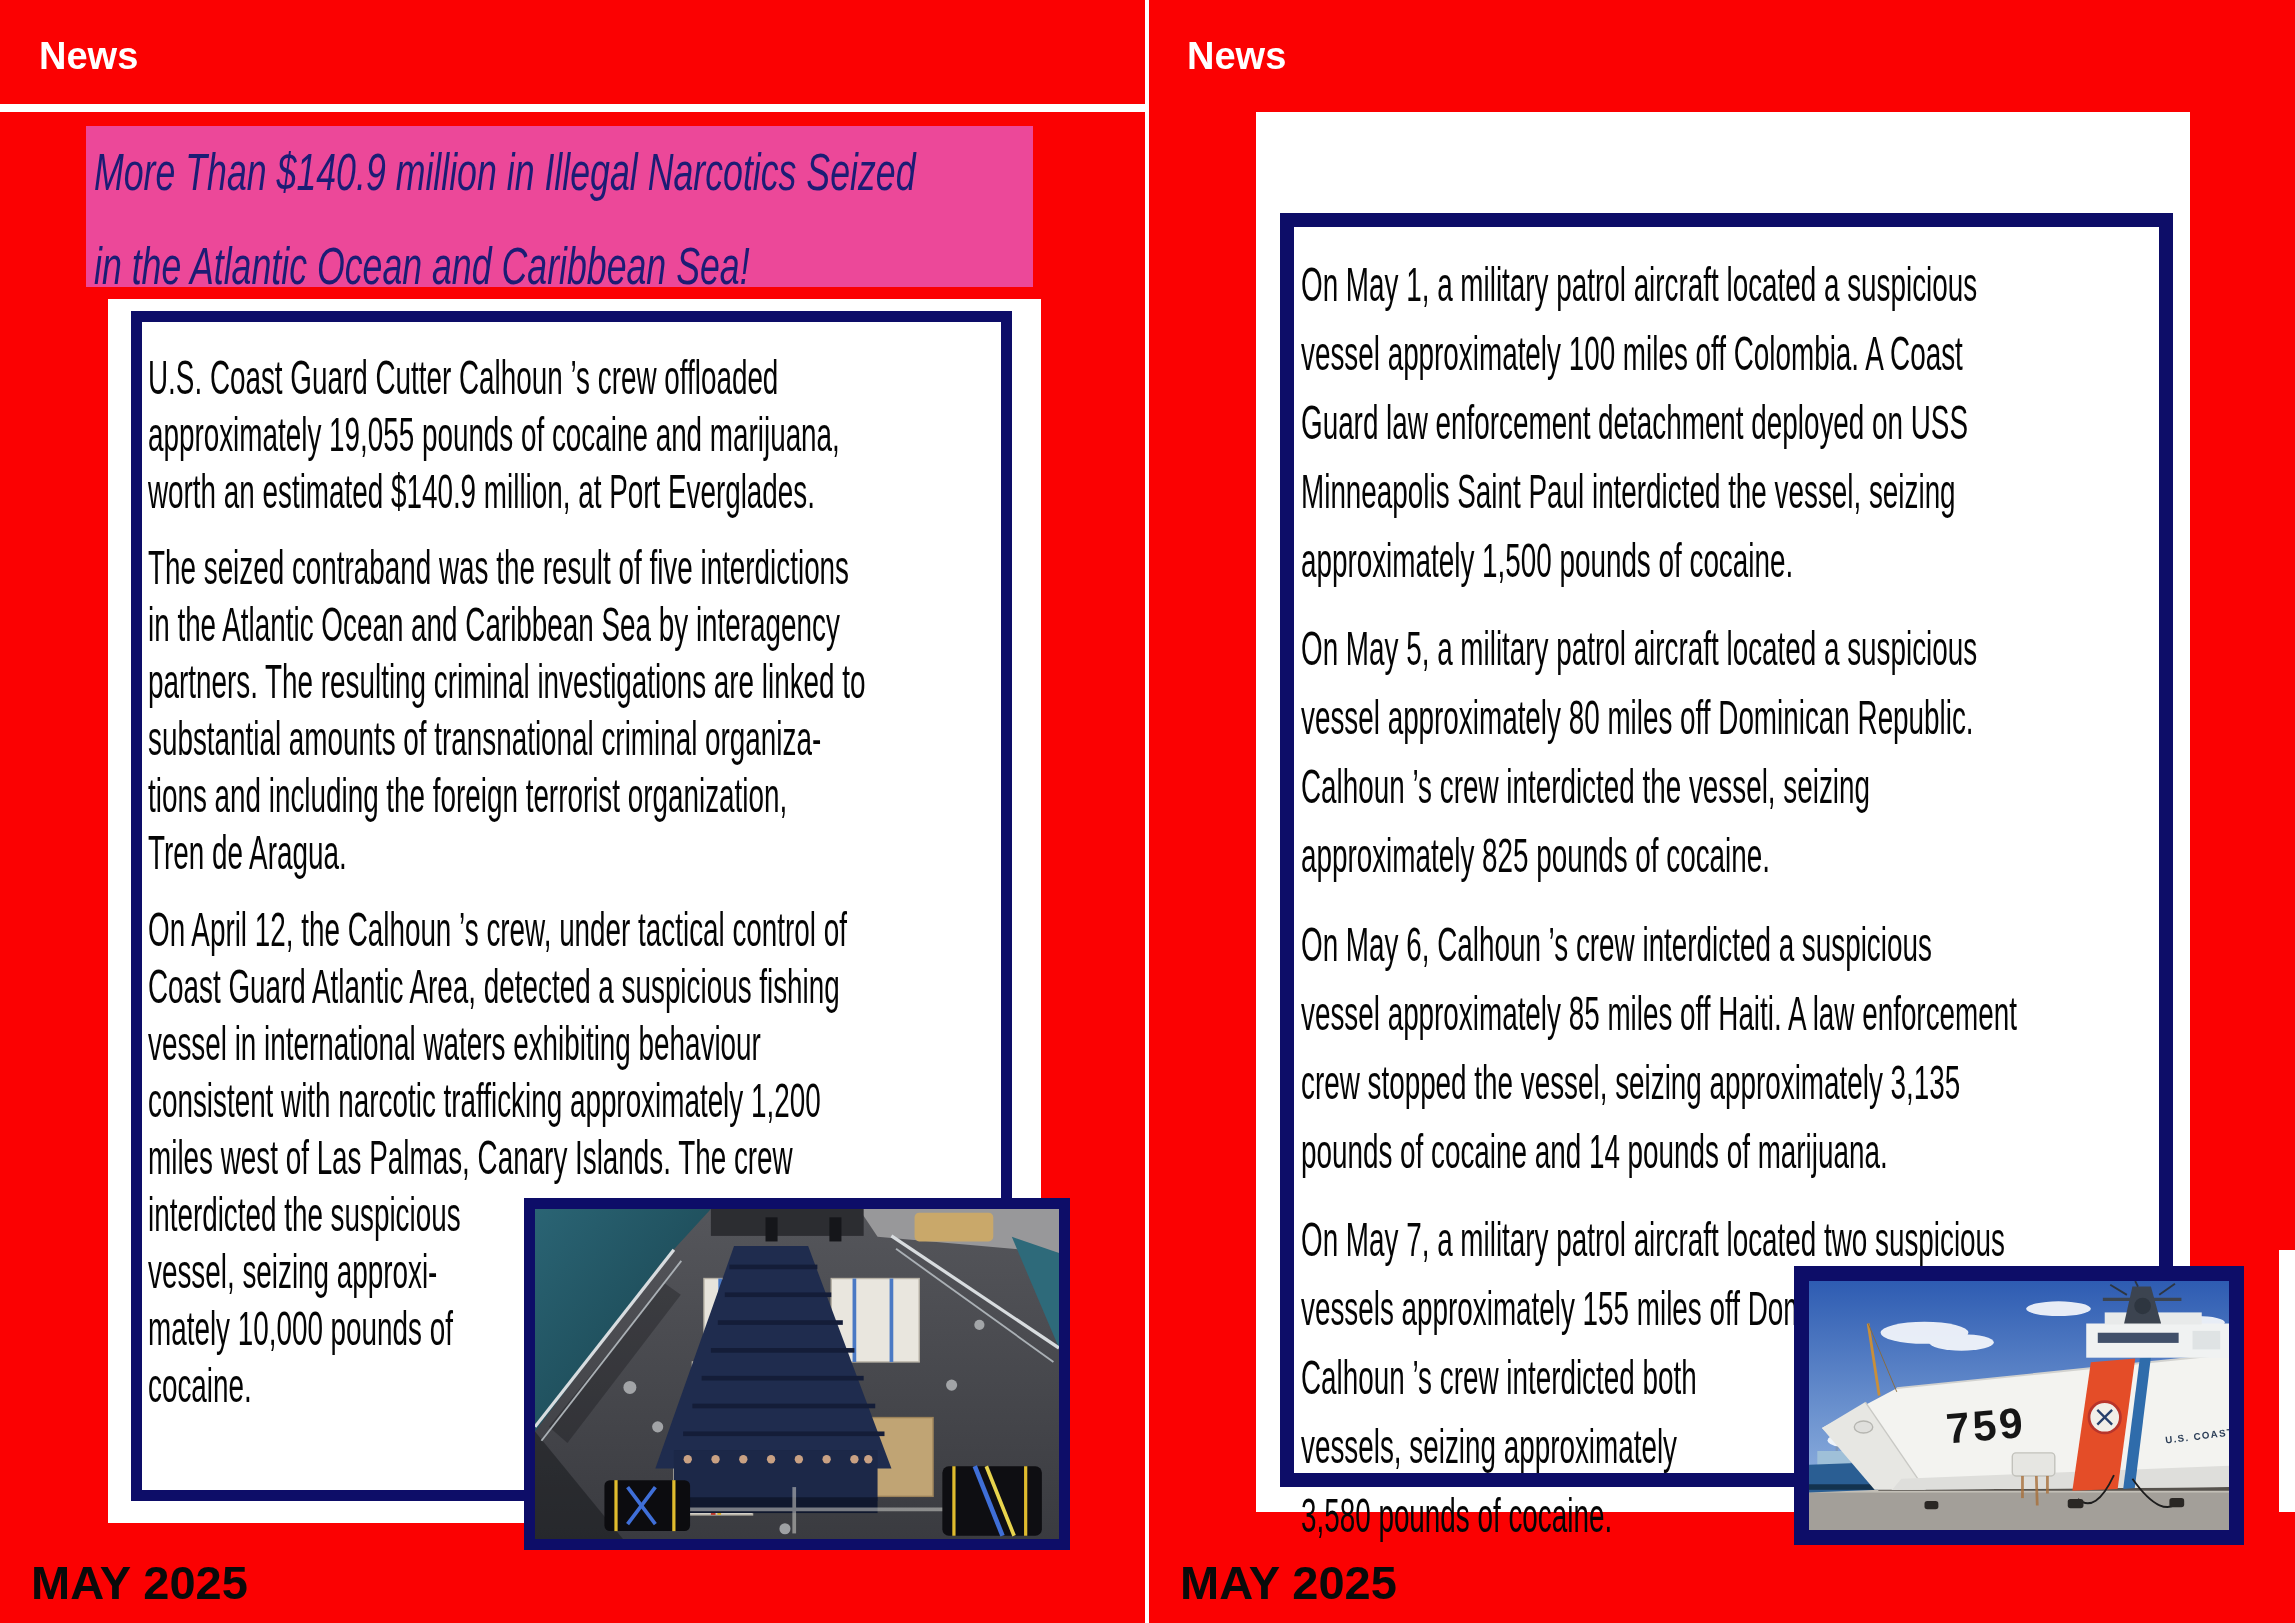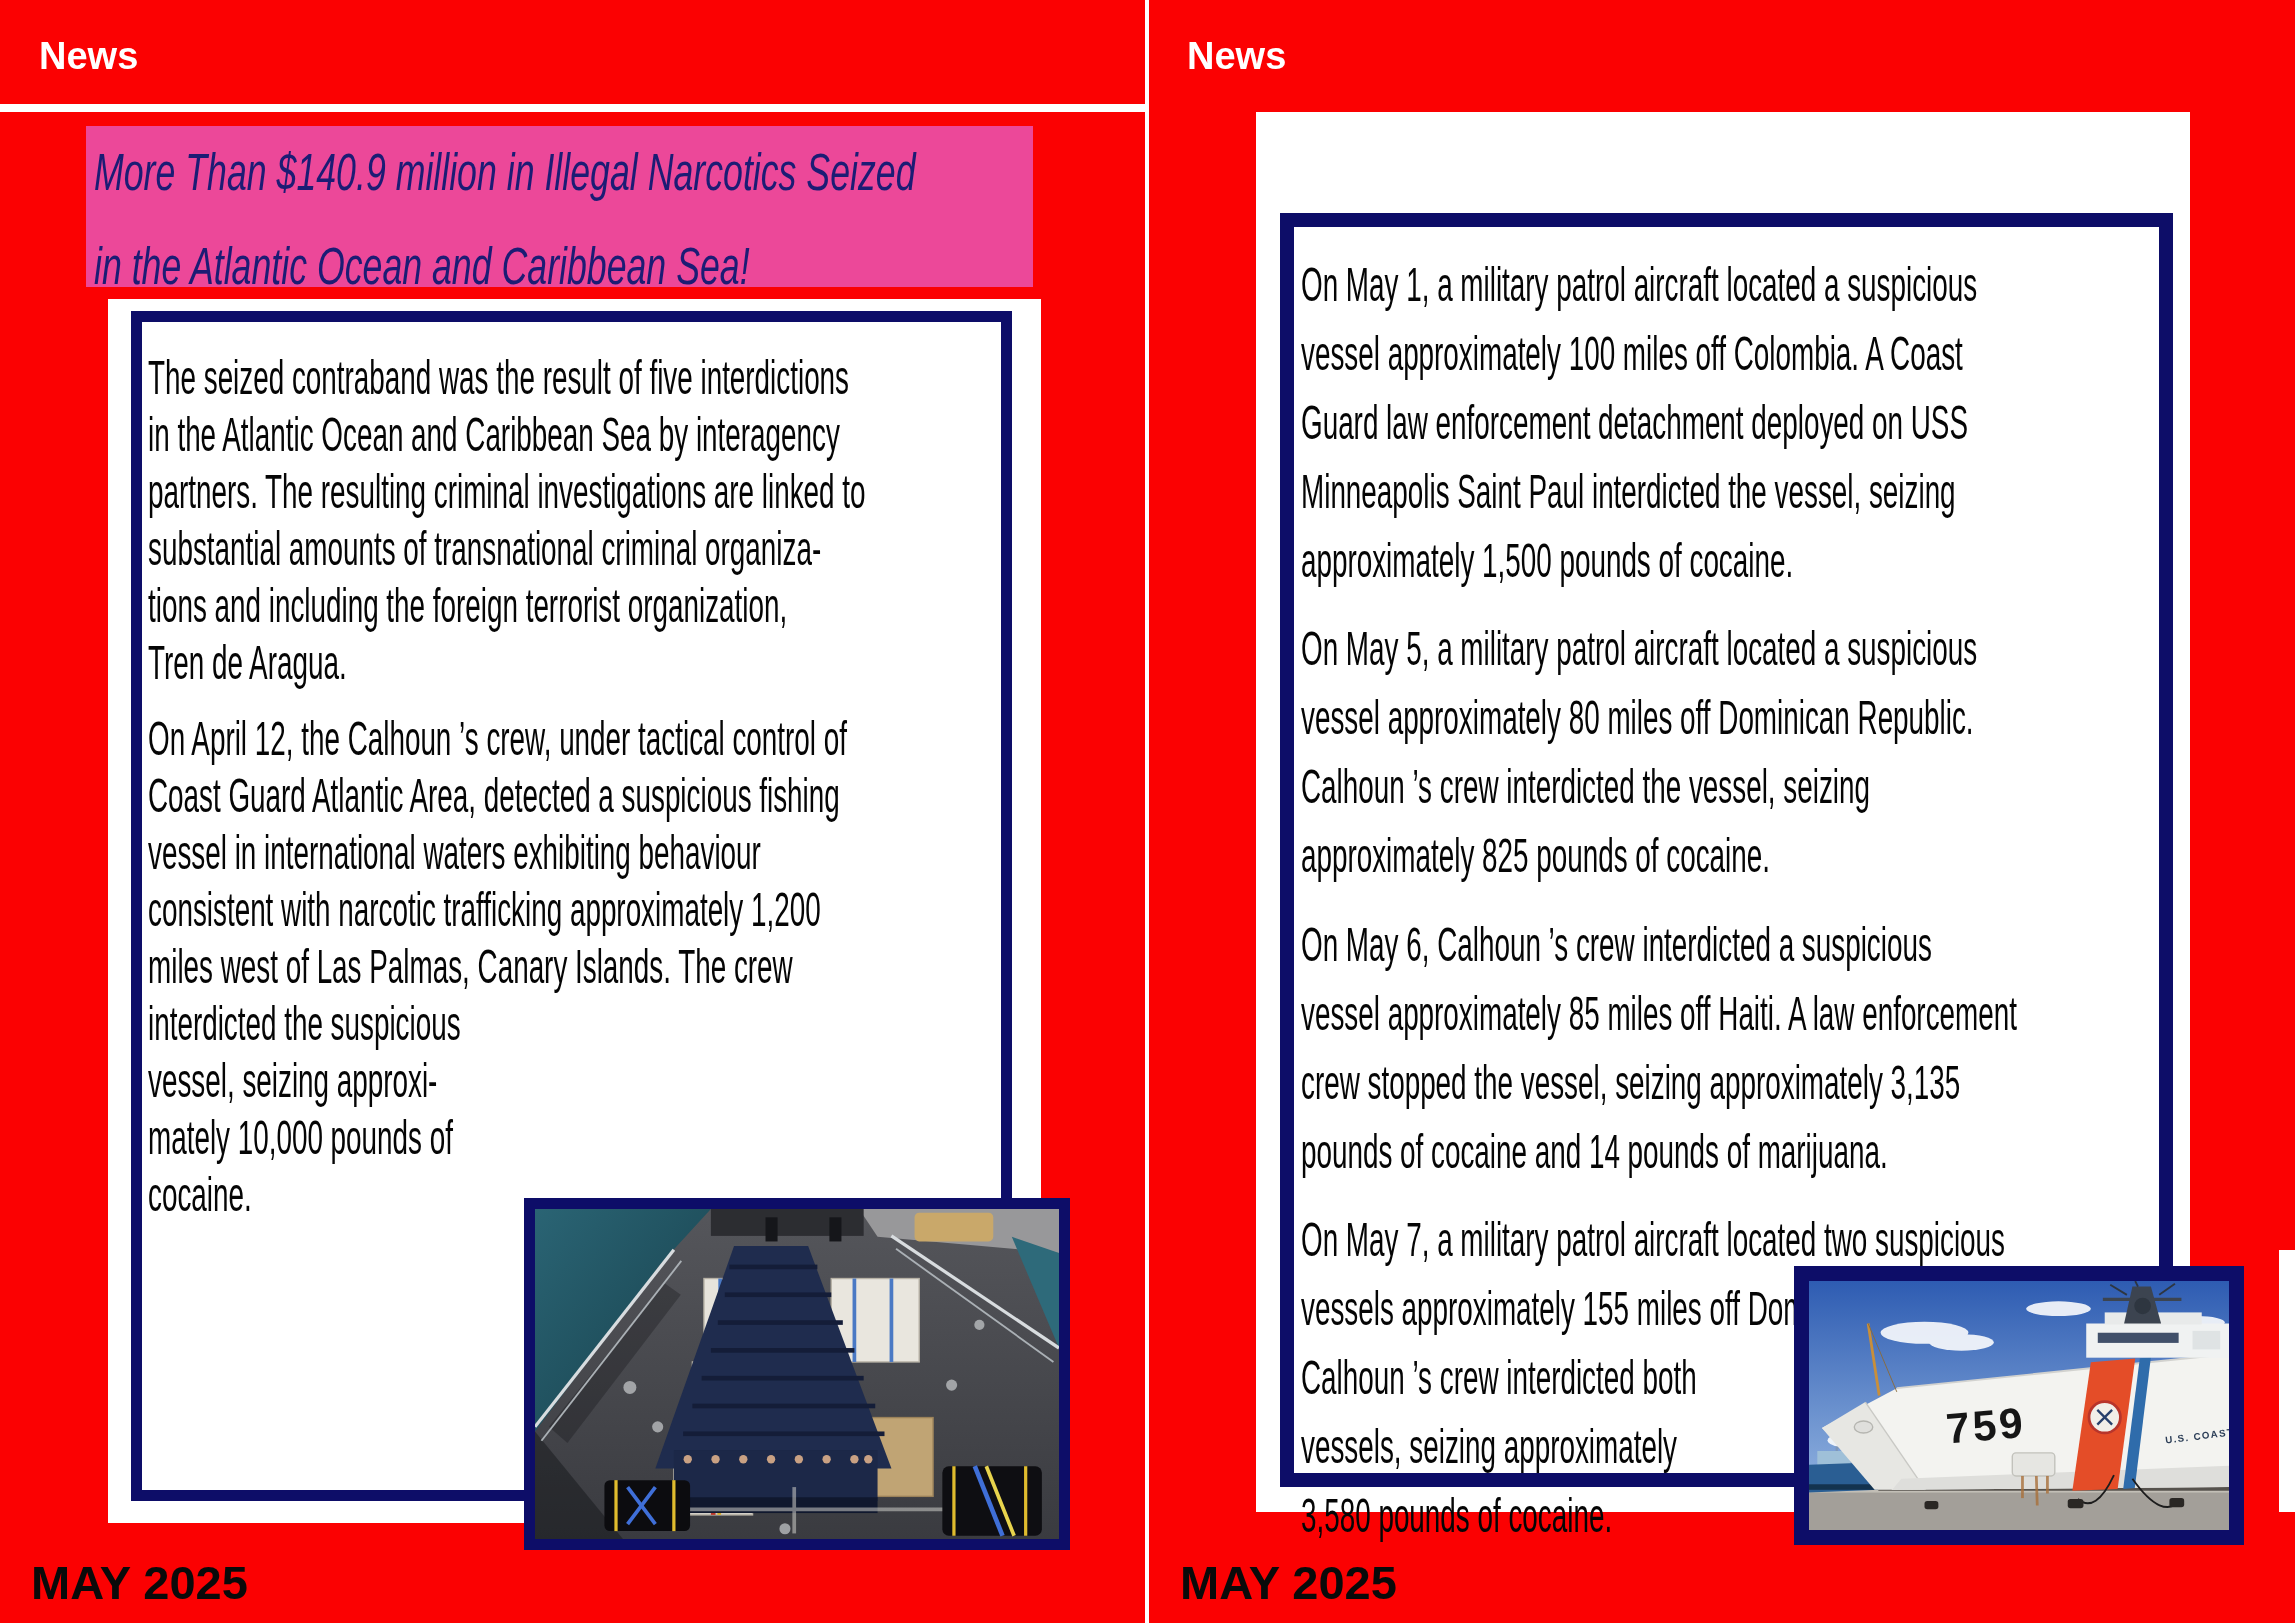--- a/index.html
+++ b/index.html
@@ -53,20 +53,25 @@
     <div class="banner">
       <div class="hline l1">More Than $140.9 million in Illegal Narcotics Seized</div>
       <div class="hline l2">in the Atlantic Ocean and Caribbean Sea!</div>
     </div>
 
     <div class="margin-rect"></div>
 
     <div class="navybox">
       <div class="textcol">
         <div class="para">
+            <div class="tline">U.S. Coast Guard Cutter Calhoun ’s  crew offloaded</div>
+            <div class="tline">approximately 19,055 pounds of cocaine and marijuana,</div>
+            <div class="tline">worth an estimated $140.9 million, at Port Everglades.</div>
+          </div>
+        <div class="para">
             <div class="tline">The seized contraband was the result of five interdictions</div>
             <div class="tline">in the Atlantic Ocean and Caribbean Sea by interagency</div>
             <div class="tline">partners. The resulting criminal investigations are linked to</div>
             <div class="tline">substantial amounts of transnational criminal organiza-</div>
             <div class="tline">tions and including the foreign terrorist organization,</div>
             <div class="tline">Tren de Aragua.</div>
           </div>
         <div class="para">
             <div class="tline">On April 12, the Calhoun ’s  crew, under tactical control of</div>
             <div class="tline">Coast Guard Atlantic Area, detected a suspicious fishing</div>

